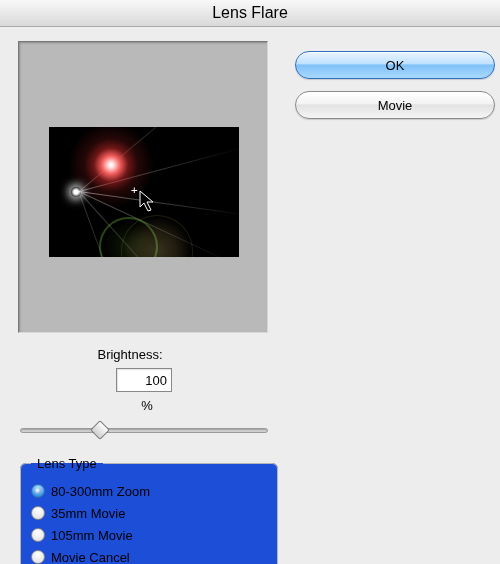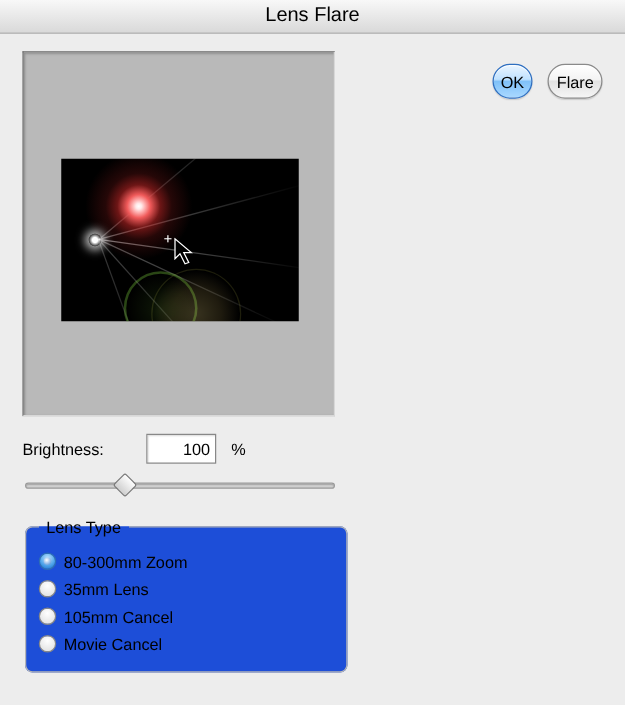--- a/index.html
+++ b/index.html
@@ -24,21 +24,21 @@
     background:radial-gradient(circle, rgba(255,230,140,.22) 0%, rgba(255,220,120,.12) 40%, rgba(0,0,0,0) 70%);
     border:1px solid rgba(200,200,80,.15);}
   .flare-green{position:absolute;left:50px;top:90px;width:55px;height:55px;border-radius:50%;
     border:2px solid rgba(120,200,60,.35);
     background:radial-gradient(circle, rgba(120,200,60,.12) 0%, rgba(0,0,0,0) 70%);}
   .ray{position:absolute;left:30px;top:64px;width:170px;height:1px;
     background:linear-gradient(90deg, rgba(255,255,255,.9), rgba(255,255,255,0));
     transform-origin:0 0;}
   .cursor{position:absolute;left:120px;top:148px;pointer-events:none;}
   .cross{position:absolute;left:112px;top:142px;color:#fff;font-size:11px;font-family:monospace;pointer-events:none;}
-  .brightness-row{margin-top:14px;display:flex;align-items:center;gap:6px;}
+  .brightness-row{margin-top:14px;display:flex;align-items:center;gap:6px;flex-direction:column;}
   .bright-label{flex:0 0 auto;padding-right:28px;}
   .bright-input{width:46px;height:20px;border:1px solid #888;background:#fff;text-align:right;
     padding:1px 4px;font-size:13px;font-family:inherit;box-sizing:content-box;
     box-shadow:inset 1px 1px 1px rgba(0,0,0,.12);}
   .pct{padding-left:6px;}
   .slider-wrap{margin-top:6px;width:248px;}
   .slider{-webkit-appearance:none;appearance:none;width:100%;height:18px;background:transparent;}
   .slider::-webkit-slider-runnable-track{height:5px;background:#cfcfcf;border:1px solid #9a9a9a;
     border-radius:3px;box-shadow:inset 0 1px 1px rgba(0,0,0,.2);}
   .slider::-moz-range-track{height:5px;background:#cfcfcf;border:1px solid #9a9a9a;border-radius:3px;}
@@ -50,21 +50,21 @@
   .fieldset{margin-top:14px;width:236px;border:1px solid #b5b5b5;border-radius:6px;
     background:#1d4ed8;padding:8px 10px 10px 10px;}
   .fieldset legend{padding:0 6px;font-size:13px;}
   .radio-row{display:flex;align-items:center;gap:6px;margin:2px 0;height:20px;}
   .aqua-radio{appearance:none;-webkit-appearance:none;width:14px;height:14px;border-radius:50%;
     border:1px solid #888;background:radial-gradient(circle at 50% 30%,#fff,#ddd);position:relative;
     cursor:pointer;margin:0;}
   .aqua-radio:checked{background:radial-gradient(circle at 50% 30%,#bfe4ff,#49a0e8 60%,#1a66c7);border-color:#2e6fb5;}
   .aqua-radio:checked::after{content:"";position:absolute;left:3px;top:3px;width:6px;height:6px;border-radius:50%;
     background:radial-gradient(circle at 40% 35%,#fff,#3a82d6);}
-  .right-col{position:absolute;right:18px;top:24px;width:200px;display:flex;gap:12px;justify-content:flex-end;}
+  .right-col{position:absolute;right:5px;top:24px;width:200px;display:flex;flex-direction:column;gap:12px;justify-content:flex-end;}
   .aqua-btn{height:28px;border-radius:14px;border:1px solid #8a8a8a;font-size:13px;font-family:inherit;
     cursor:pointer;color:#000;box-shadow:0 1px 1px rgba(0,0,0,.15), inset 0 1px 0 rgba(255,255,255,.8);}
   .aqua-btn.default{border-color:#2f6fc0;
     background:linear-gradient(#eaf5ff 0%,#bfe1ff 45%,#7fc1f8 50%,#a9d8ff 100%);}
   .aqua-btn.normal{background:linear-gradient(#ffffff 0%,#f3f3f3 45%,#e2e2e2 50%,#f5f5f5 100%);}
 </style>
 </head>
 <body>
 
 <div class="dialog">
@@ -108,33 +108,33 @@
 
       <fieldset class="fieldset">
         <legend>Lens Type</legend>
 
         <label class="radio-row">
           <input type="radio" name="lenstype" class="aqua-radio" checked="" style="">
           <span>80-300mm Zoom</span>
         </label>
         <label class="radio-row">
           <input type="radio" name="lenstype" class="aqua-radio" style="">
-          <span>35mm Lens</span>
+          <span>35mm Movie</span>
         </label>
         <label class="radio-row">
           <input type="radio" name="lenstype" class="aqua-radio" style="">
-          <span>105mm Cancel</span>
+          <span>105mm Movie</span>
         </label>
         <label class="radio-row">
           <input type="radio" name="lenstype" class="aqua-radio" style="">
           <span>Movie Cancel</span>
         </label>
       </fieldset>
 
     </div>
 
     <div class="right-col">
       <button class="aqua-btn default">OK</button>
-      <button class="aqua-btn normal">Flare</button>
+      <button class="aqua-btn normal">Movie</button>
     </div>
 
   </div>
 </div>
 
 </body></html>

